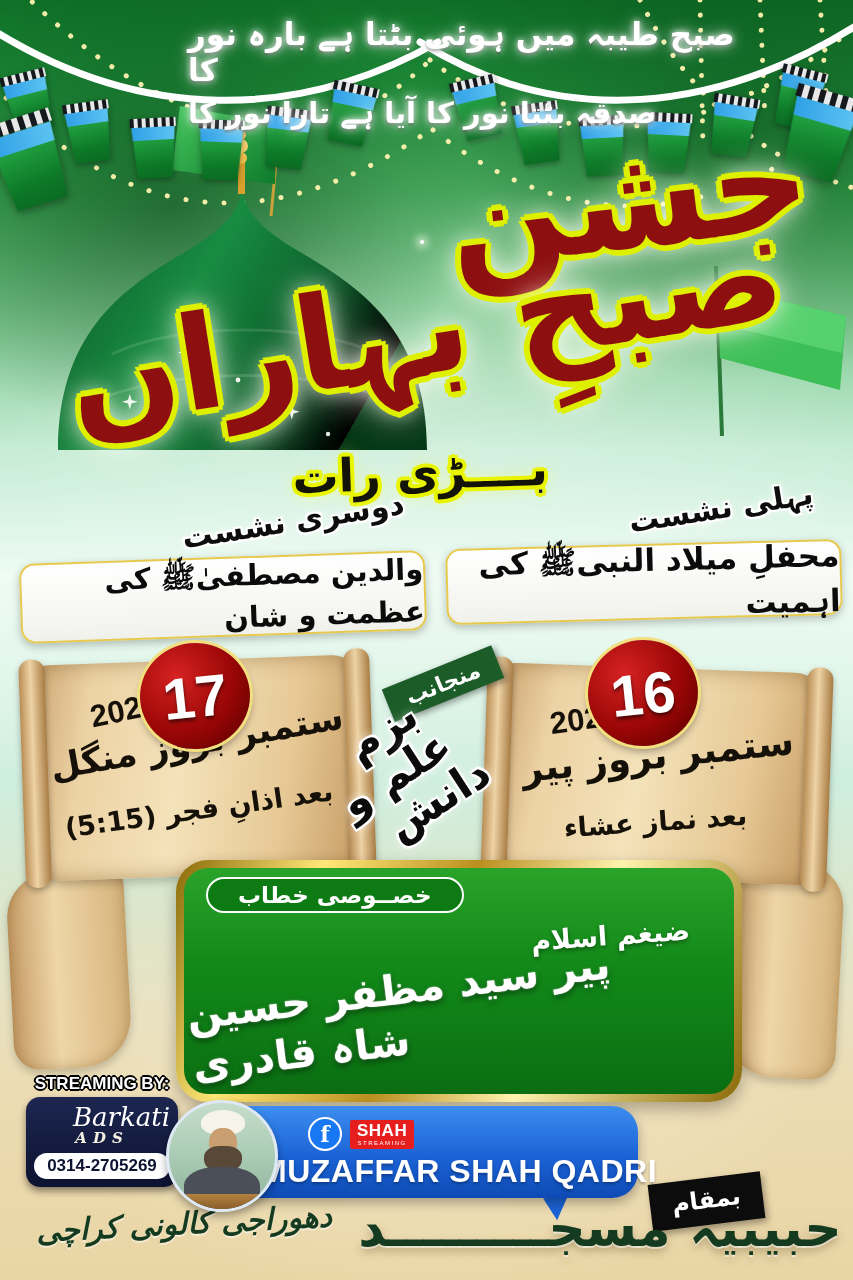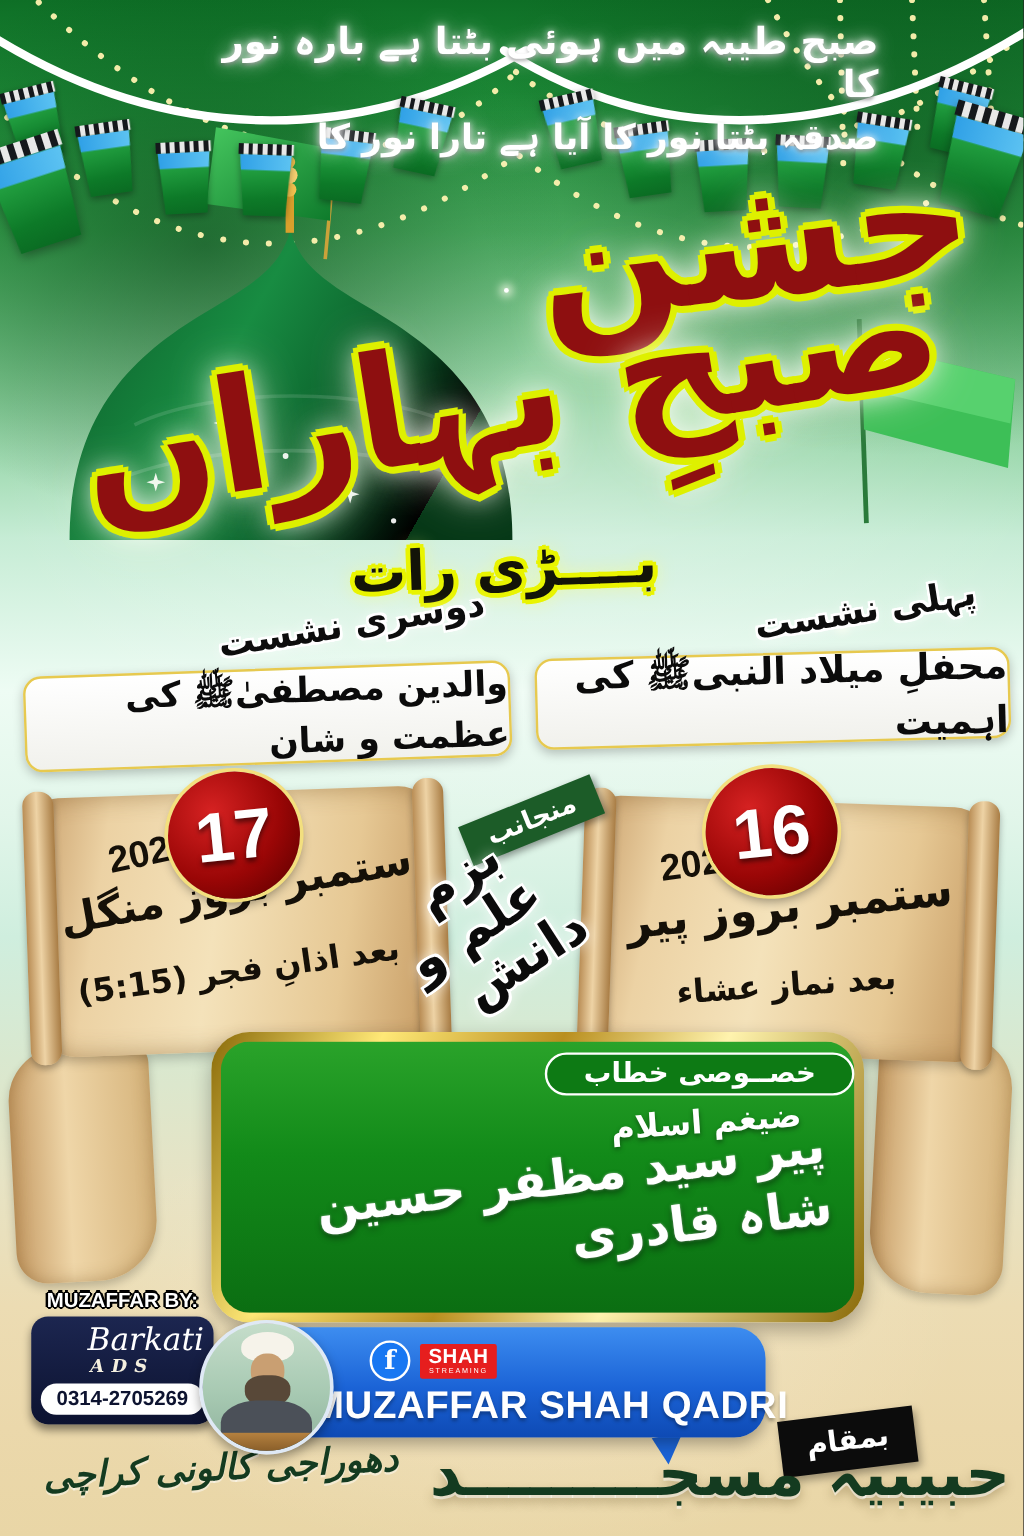--- a/index.html
+++ b/index.html
@@ -20,21 +20,21 @@
   }
   svg.layer{position:absolute;z-index:1;}
   
   .flag{position:absolute;width:46px;height:60px;z-index:2;filter:drop-shadow(0 2px 3px rgba(0,0,0,.35));}
   .flag .hang{height:9px;background:repeating-linear-gradient(90deg,#15181c 0 4px,#e8e8e8 4px 8px);}
   .flag .body{height:51px;background:linear-gradient(175deg,#2cb24c,#0d7a28 70%,#0a6a22);
     clip-path:polygon(3% 0,97% 0,88% 100%,12% 100%);}
   .flag .stripe{height:13px;background:linear-gradient(90deg,#2e9fe6,#5ec4f2);}
   .flag.big{transform-origin:top center;}
   
-  .couplet{position:absolute;top:16px;left:172px;width:560px;text-align:right;direction:rtl;
+  .couplet{position:absolute;top:16px;left:188px;width:560px;text-align:left;direction:rtl;
     color:#fff;font-weight:bold;z-index:3;}
   .couplet .l1{font-size:31px;}
   .couplet .l2{font-size:29px;margin-top:8px;}
   .couplet div{text-shadow:0 0 6px rgba(255,255,255,.95),0 0 16px rgba(255,255,255,.8),0 2px 3px rgba(0,0,0,.55);}
   
   .t-red{color:#8e0f10;font-weight:bold;direction:rtl;white-space:nowrap;
     text-shadow:
       4px 4px 0 #def000,-4px 4px 0 #def000,4px -4px 0 #def000,-4px -4px 0 #def000,
       6px 0 0 #def000,-6px 0 0 #def000,0 6px 0 #def000,0 -6px 0 #def000,
       0 0 22px rgba(255,255,255,.95),0 0 40px rgba(255,255,230,.8);}
@@ -93,24 +93,24 @@
     text-align:center;direction:rtl;color:#0b0b0b;font-weight:bold;z-index:5;line-height:1.02;}
   .org-name span{display:block;font-size:43px;}
   
   .tail{position:absolute;z-index:3;
     background:linear-gradient(90deg,#c69c66,#efd6a8 40%,#d6b47c);
     box-shadow:inset 0 0 14px rgba(120,80,30,.4),0 4px 8px rgba(0,0,0,.2);}
   .tail-l{top:872px;left:10px;width:118px;height:196px;border-radius:44px 16px 50px 26px;transform:rotate(-3deg);}
   .tail-r{top:862px;left:728px;width:112px;height:216px;border-radius:16px 44px 26px 50px;transform:rotate(3deg);}
   
   .gbanner{position:absolute;top:860px;left:176px;width:528px;height:226px;z-index:6;
-    border-radius:32px;border:8px solid transparent;text-align:right;
+    border-radius:32px;border:8px solid transparent;text-align:left;
     background:linear-gradient(180deg,#2aa32a,#128a19 42%,#0b6e12) padding-box,
       linear-gradient(115deg,#8a6a08,#ffe877 22%,#b98f1f 45%,#fff3ae 66%,#8a6a08) border-box;
-    box-shadow:0 7px 16px rgba(0,0,0,.28);}
+    box-shadow:0 7px 16px rgba(0,0,0,.28);padding-left:22px;}
   .gb-tag{display:inline-block;margin-top:9px;background:#0d7a14;border:2px solid #fff;
     border-radius:999px;padding:3px 30px;color:#fff;font-size:23px;font-weight:bold;direction:rtl;}
   .gb-hon{position:absolute;top:52px;right:44px;color:#fff;font-size:27px;font-weight:bold;
     transform:rotate(-4deg);direction:rtl;text-shadow:0 2px 4px rgba(0,0,0,.4);}
   .gb-name{position:absolute;top:92px;left:4px;width:504px;color:#fff;font-size:41px;
     font-weight:bold;transform:rotate(-7deg);direction:rtl;line-height:1.25;
     text-shadow:0 3px 6px rgba(0,0,0,.45),0 0 2px rgba(255,255,255,.6);}
   
   .db{position:absolute;top:1074px;left:26px;width:152px;text-align:center;z-index:7;}
   .db-head{font-family:"Liberation Sans",sans-serif;font-size:17px;font-weight:bold;color:#fff;
@@ -367,21 +367,21 @@
   <div class="tail tail-l"></div>
   <div class="tail tail-r"></div>
 
   <div class="gbanner">
     <div class="gb-tag">خصــوصی خطاب</div>
     <div class="gb-hon">ضیغم اسلام</div>
     <div class="gb-name">پیر سید مظفر حسین شاہ قادری</div>
   </div>
 
   <div class="db">
-    <div class="db-head">MUZAFFAR BY:</div>
+    <div class="db-head">STREAMING BY:</div>
     <div class="db-card">
       <div class="db-name">Barkati</div>
       <div class="db-type">ADS</div>
       <div class="db-phone">0314-2705269</div>
     </div>
   </div>
 
   <div class="photo">
     <div class="ph-turban"></div>
     <div class="ph-face"></div>

